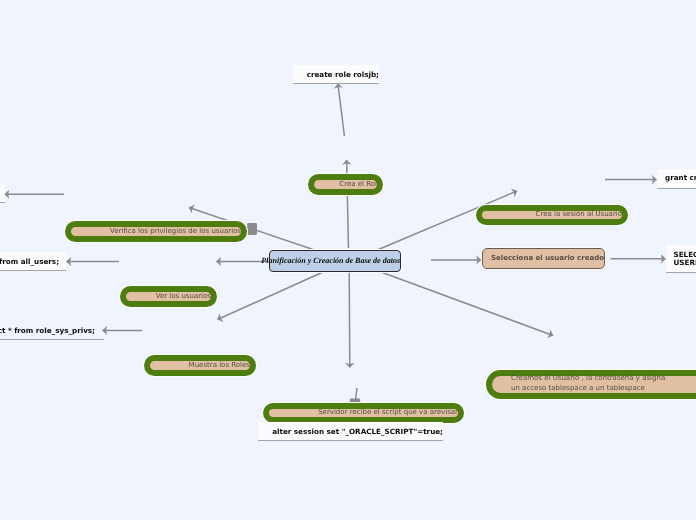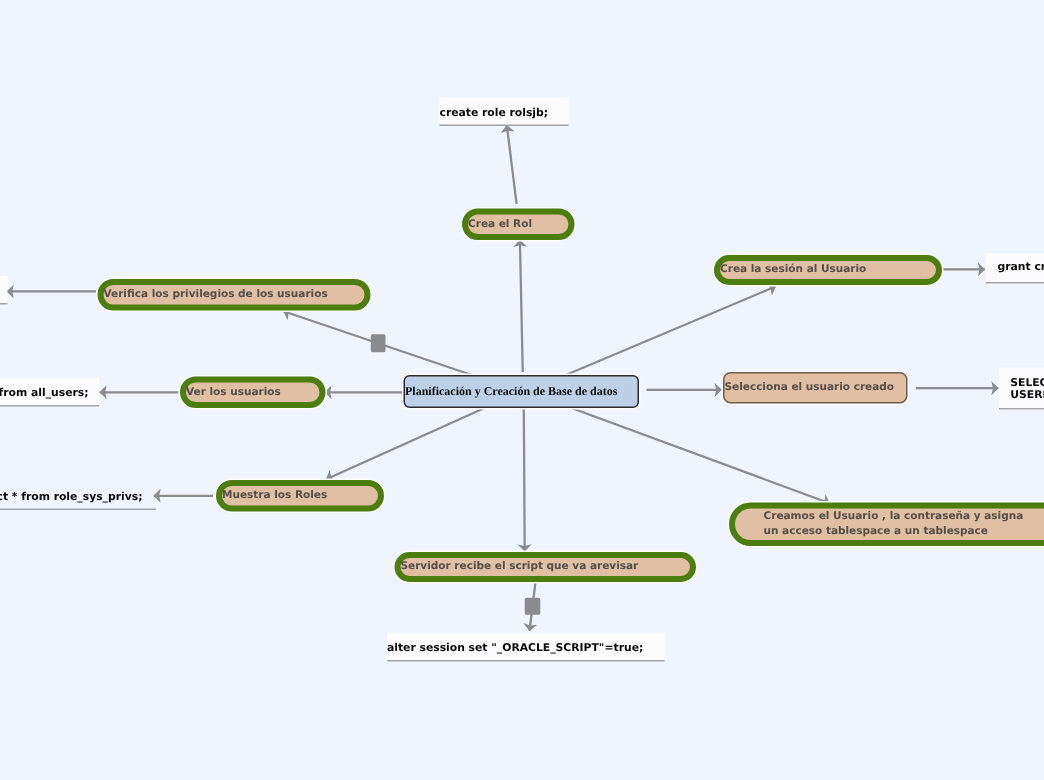--- a/index.html
+++ b/index.html
@@ -2,24 +2,24 @@
 <html><head>
 <meta charset="utf-8">
 <style>
   html,body{margin:0;padding:0;}
   body{width:696px;height:520px;background:#f0f4fd;overflow:hidden;
        font-family:"DejaVu Sans",sans-serif;
        -webkit-font-smoothing:antialiased;text-rendering:geometricPrecision;}
   #stage{position:relative;width:696px;height:520px;overflow:hidden;background:#f0f4fd;}
   svg.edges{position:absolute;left:0;top:0;width:696px;height:520px;}
   .node{position:absolute;box-sizing:border-box;display:flex;align-items:center;
-        justify-content:flex-start;text-align:center;line-height:1.35;white-space:nowrap;}
-  .pill{background:#e0bfa2;border:4px solid #4d7c0f;border-radius:999px;
-        color:#544e47;font-weight:bold;font-size:7px;
-        box-shadow:0 0 0 1px #fbfcff;}
+        justify-content:flex-end;text-align:center;line-height:1.35;white-space:nowrap;}
+  .pill{background:#e0bfa2;border:6px solid #4d7c0f;border-radius:999px;
+        color:#544e47;font-weight:normal;font-size:7px;
+        box-shadow:0 0 0 1px #fbfcff;margin-top:35px;}
   .rrect{background:#e0bfa2;border:1px solid #6b5d4d;border-radius:5px;
         color:#544e47;font-weight:bold;font-size:7px;
         box-shadow:0 0 0 1px #fbfcff;}
   .center{background:#bdd0e8;border:1.5px solid #2a2a2e;border-radius:4px;
         color:#0d0d0d;font-weight:bold;font-size:8px;
         font-family:"Liberation Serif",serif;
         box-shadow:0 0 0 1px #fbfcff;}
   .code{background:#fcfcfe;border-bottom:1.2px solid #a3a4aa;color:#0b0b0b;
         font-weight:bold;font-size:7.2px;align-items:flex-start;padding-top:4.5px;}
   .code.plain{background:transparent;}
@@ -81,21 +81,21 @@
   </div>
 
   <div class="node pill" style="left:120px;top:251px;width:97px;height:21px;">
     <span>Ver los usuarios</span>
   </div>
 
   <div class="node pill" style="left:65px;top:186px;width:182px;height:21px;">
     <span>Verifica los privilegios de los usuarios</span>
   </div>
 
-  <div class="node center" style="left:269px;top:250px;width:157px;height:22px;">
+  <div class="node center" style="left:269px;top:250px;width:132px;height:22px;font-style:italic;">
     <span>Planificación y Creación de Base de datos</span>
   </div>
 
   <div class="node pill" style="left:144px;top:320px;width:112px;height:21px;">
     <span>Muestra los Roles</span>
   </div>
 
   <div class="node pill" style="left:263px;top:368px;width:201px;height:20px;">
     <span>Servidor recibe el script que va arevisar</span>
   </div>

